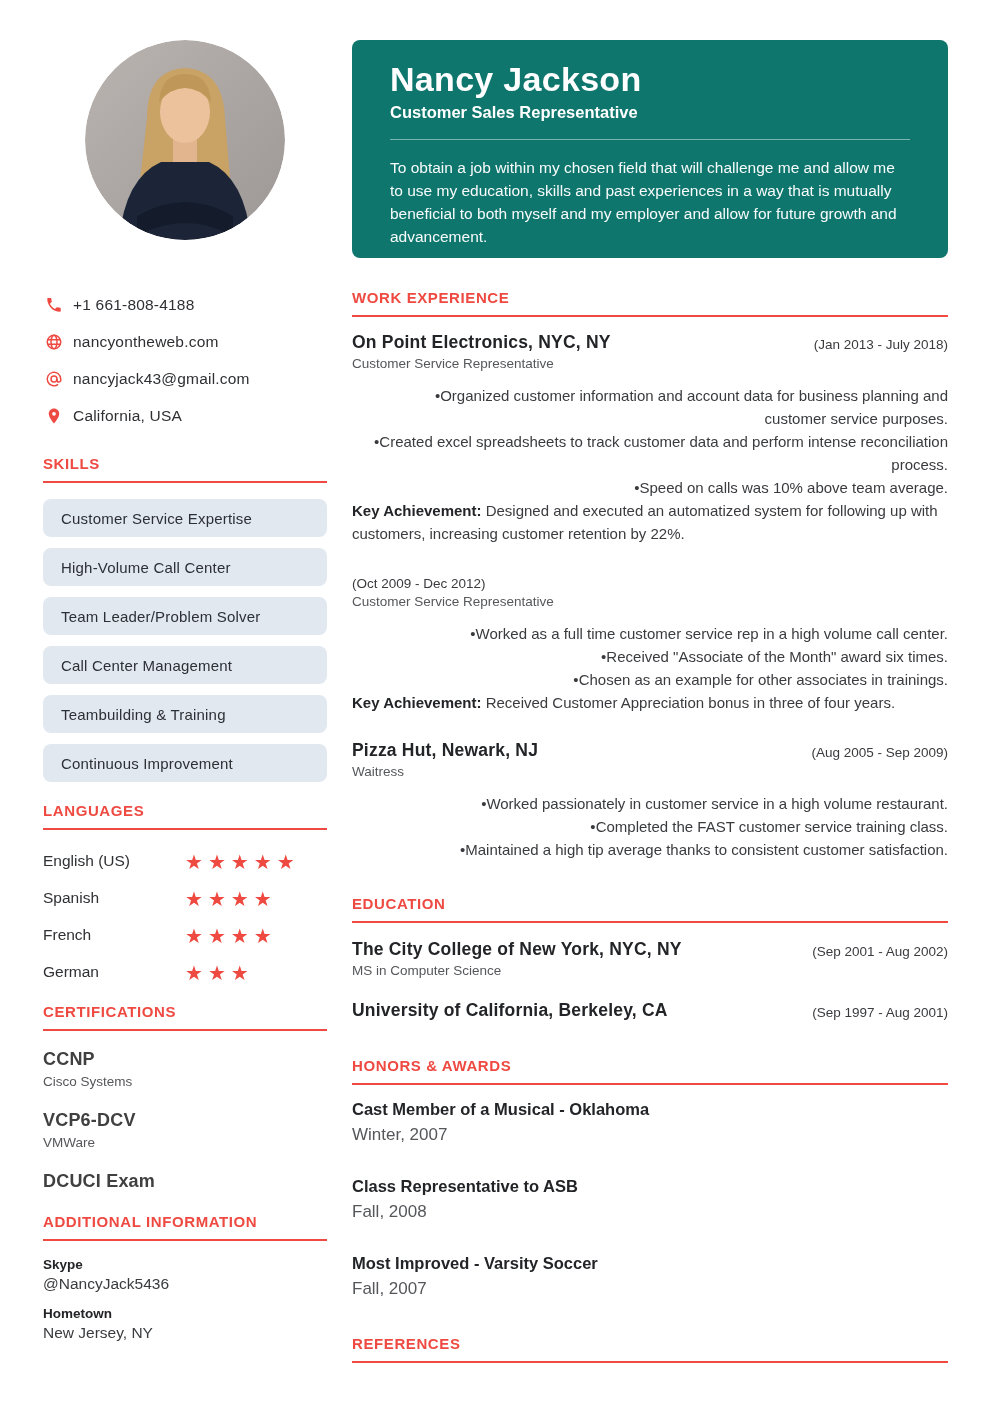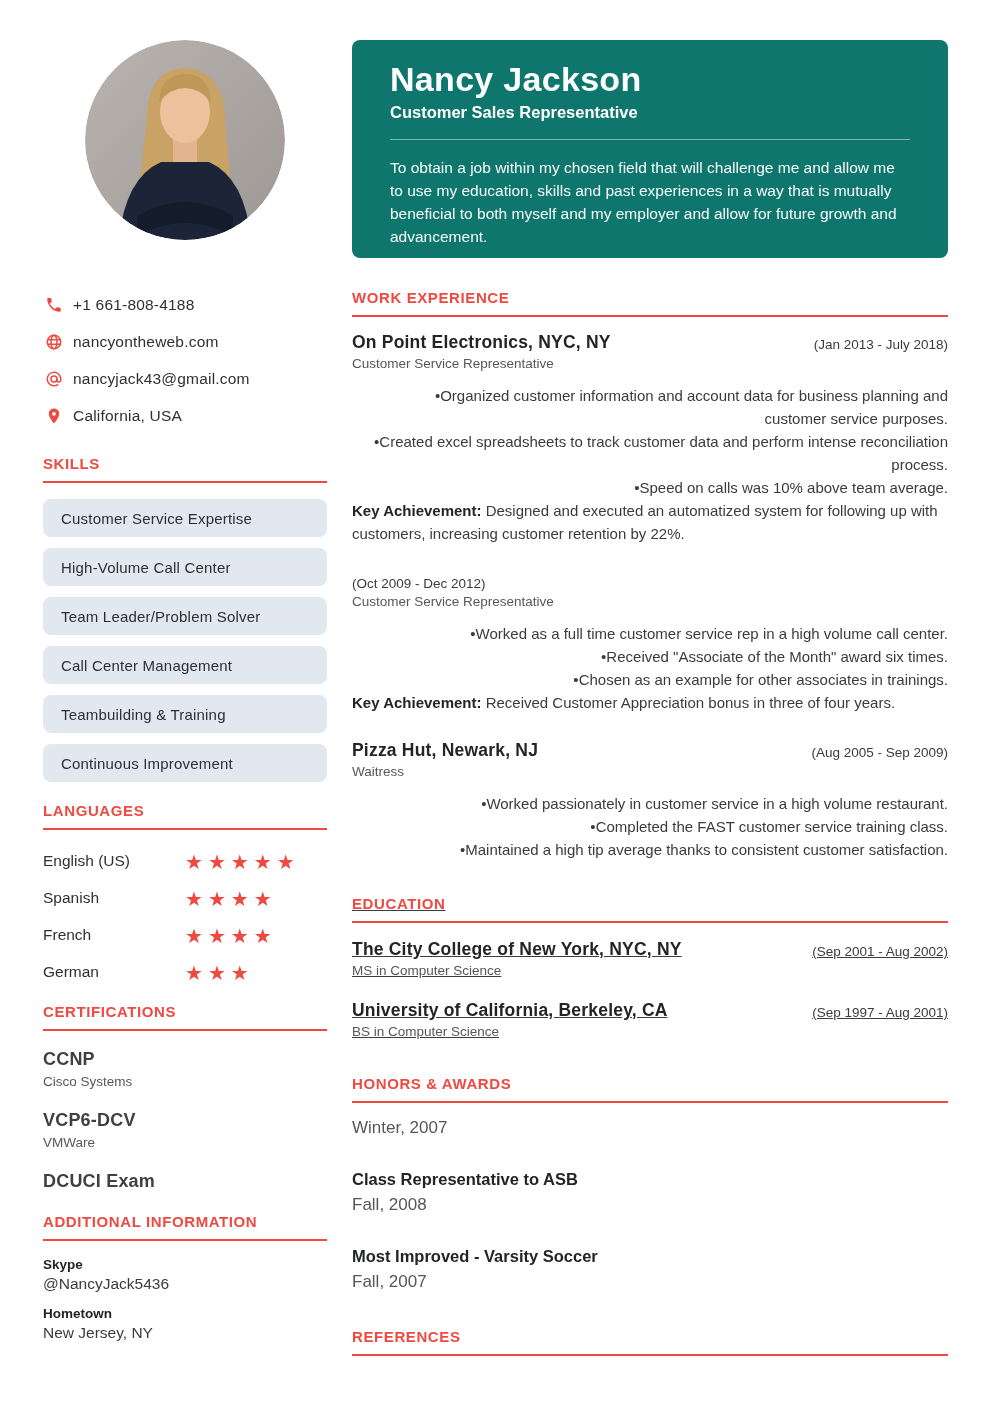--- a/index.html
+++ b/index.html
@@ -269,44 +269,44 @@
         </div>
         <div class="job-role">Waitress</div>
         <div class="bullets">
           <div class="bullet"><span class="dot">•</span><span>Worked passionately in customer service in a high volume restaurant.</span></div>
           <div class="bullet"><span class="dot">•</span><span>Completed the FAST customer service training class.</span></div>
           <div class="bullet"><span class="dot">•</span><span>Maintained a high tip average thanks to consistent customer satisfaction.</span></div>
         </div>
       </article>
     </section>
 
-    <section class="main-section" style="margin-top:34px;text-decoration:underline;">
+    <section class="main-section" style="margin-top:34px;">
       <h3 class="sec-head" style="color:#ee4a42;border-color:#ee4a42;">EDUCATION</h3>
 
       <article class="school">
         <div class="job-head">
           <span class="job-company">The City College of New York, NYC, NY</span>
           <span class="job-date">(Sep 2001 - Aug 2002)</span>
         </div>
         <div class="job-role">MS in Computer Science</div>
       </article>
 
       <article class="school">
         <div class="job-head">
           <span class="job-company">University of California, Berkeley, CA</span>
           <span class="job-date">(Sep 1997 - Aug 2001)</span>
         </div>
-        <div class="job-role">BS in Computer Science</div>
       </article>
     </section>
 
     <section class="main-section" style="margin-top:36px;">
       <h3 class="sec-head" style="color:#ee4a42;border-color:#ee4a42;">HONORS &amp; AWARDS</h3>
 
       <article class="honor">
+        <div class="honor-name">Cast Member of a Musical - Oklahoma</div>
         <div class="honor-date">Winter, 2007</div>
       </article>
       <article class="honor">
         <div class="honor-name">Class Representative to ASB</div>
         <div class="honor-date">Fall, 2008</div>
       </article>
       <article class="honor">
         <div class="honor-name">Most Improved - Varsity Soccer</div>
         <div class="honor-date">Fall, 2007</div>
       </article>

